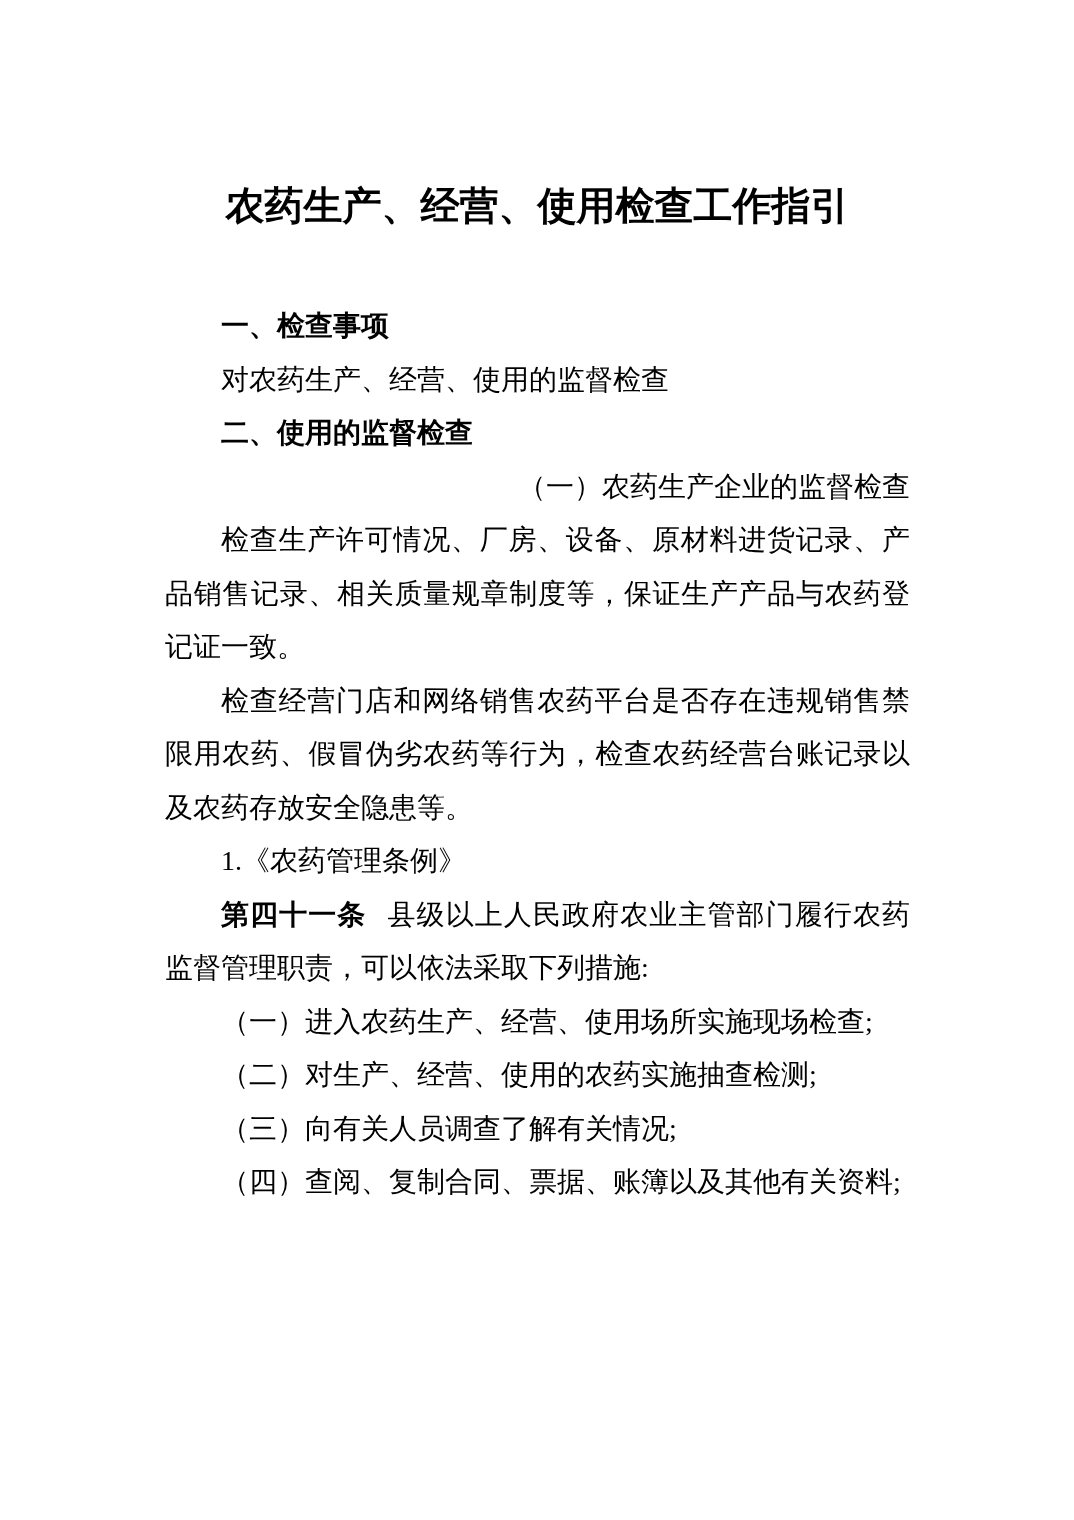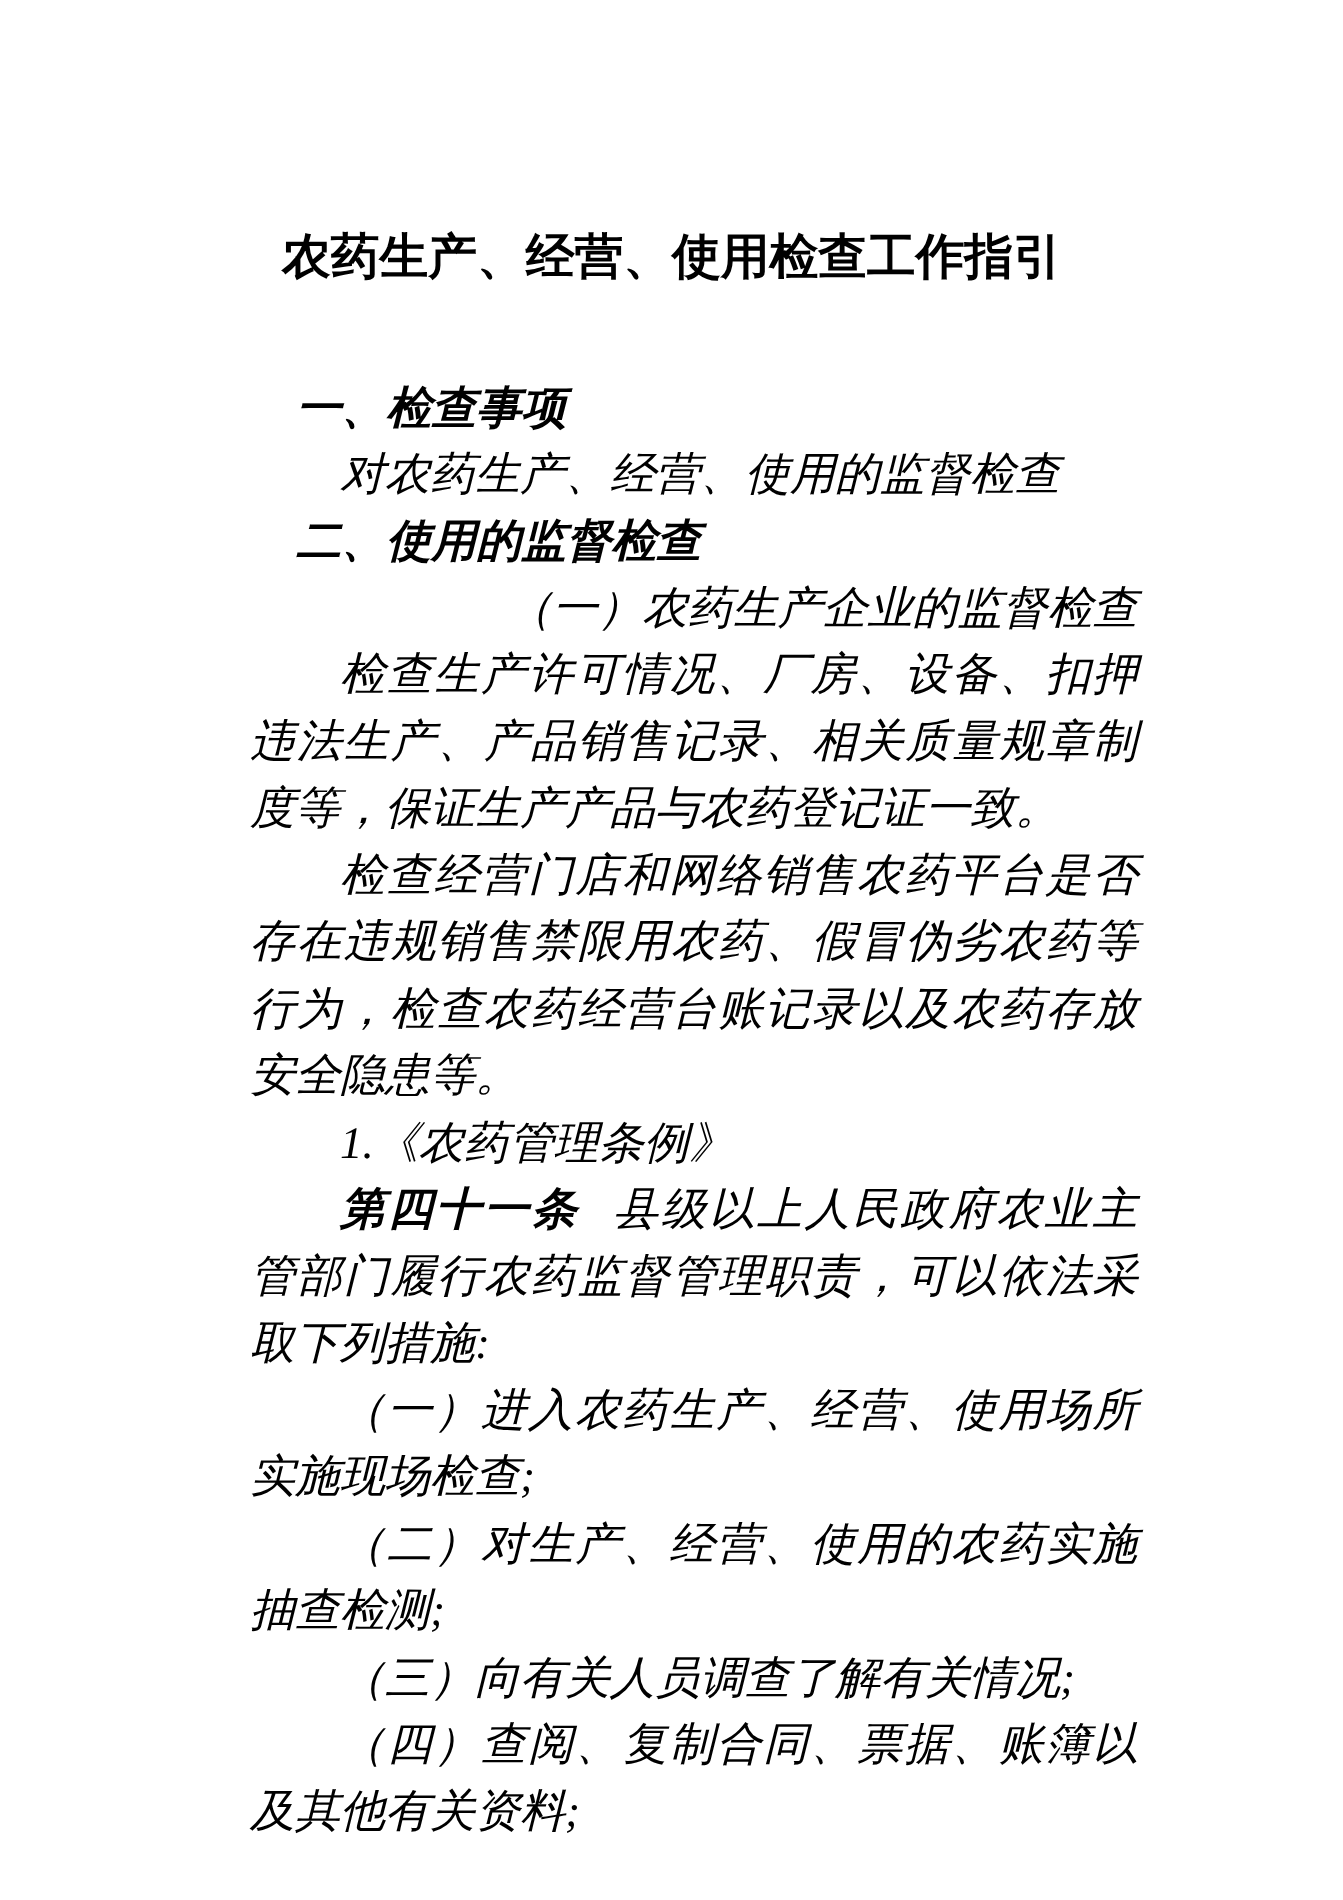--- a/index.html
+++ b/index.html
@@ -26,42 +26,40 @@
     font-size: 39px;
     line-height: 1.0;
     font-weight: bold;
     text-align: center;
     font-family: "Liberation Serif", serif;
     letter-spacing: 0px;
     white-space: nowrap;
   }
   .line {
     margin: 0;
-    font-size: 36px;
+    font-size: 28px;
     line-height: 53.5px;
     text-indent: 2em;
     text-align: justify;
     text-justify: inter-ideograph;
     word-break: break-all;
     overflow-wrap: break-word;
-    font-style: italic;
   }
   .heading {
     font-family: "Liberation Sans", sans-serif;
     font-weight: bold;
     text-align: left;
   }
   .sub-heading {
     font-family: "Liberation Serif", serif;
     font-weight: normal;
     text-align: right;
   }
   .body-text {
     font-family: "Liberation Serif", serif;
-    margin-left: 35px;
   }
   .no-justify {
     text-align: left;
   }
   .article-label {
     font-weight: bold;
     margin-right: 0.75em;
   }
 </style>
 </head>
@@ -72,21 +70,21 @@
   <h1 class="doc-title">农药生产、经营、使用检查工作指引</h1>
 
   <p class="line heading">一、检查事项</p>
 
   <p class="line body-text no-justify">对农药生产、经营、使用的监督检查</p>
 
   <p class="line heading">二、使用的监督检查</p>
 
   <p class="line sub-heading">（一）农药生产企业的监督检查</p>
 
-  <p class="line body-text">检查生产许可情况、厂房、设备、扣押违法生产、产品销售记录、相关质量规章制度等，保证生产产品与农药登记证一致。</p>
+  <p class="line body-text">检查生产许可情况、厂房、设备、原材料进货记录、产品销售记录、相关质量规章制度等，保证生产产品与农药登记证一致。</p>
 
 
   <p class="line body-text">检查经营门店和网络销售农药平台是否存在违规销售禁限用农药、假冒伪劣农药等行为，检查农药经营台账记录以及农药存放安全隐患等。</p>
 
 
   <p class="line body-text no-justify">1.《农药管理条例》</p>
 
   <p class="line body-text"><span class="article-label">第四十一条</span><span>县级以上人民政府农业主管部门履行农药监督管理职责，可以依法采取下列措施:</span></p>
 
   <p class="line body-text">（一）进入农药生产、经营、使用场所实施现场检查;</p>

